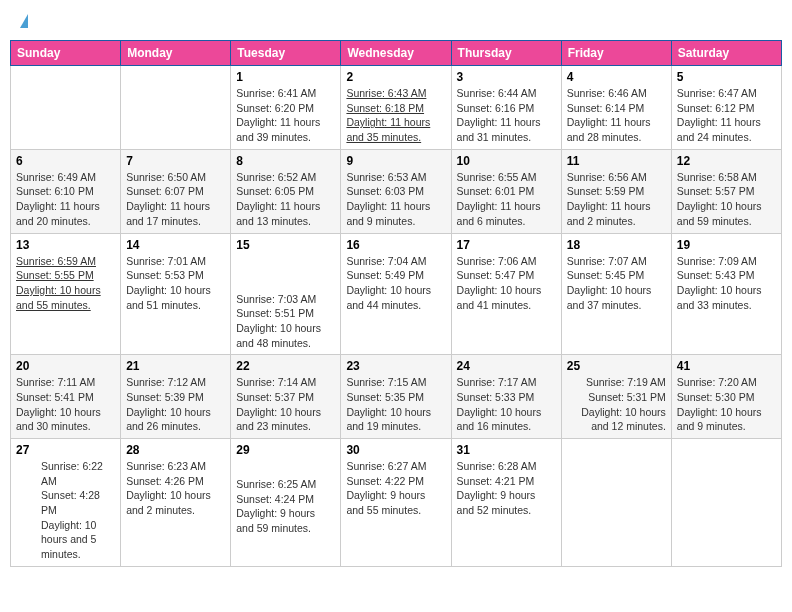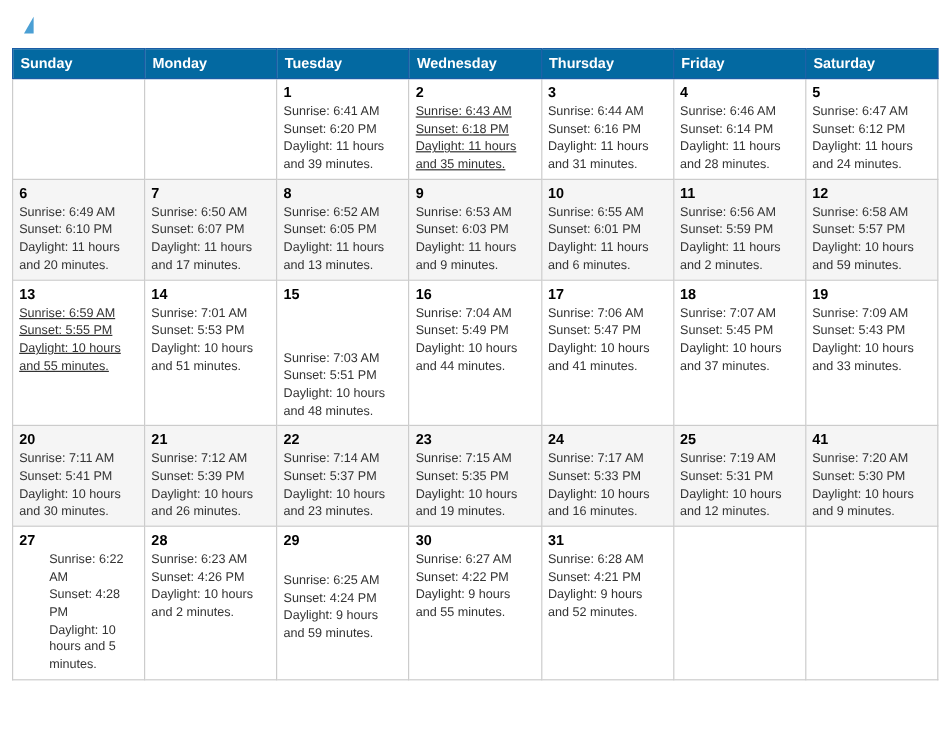--- a/index.html
+++ b/index.html
@@ -56,21 +56,21 @@
     .subtitle {
       font-size: 14px;
       color: #555;
     }
     .calendar {
       width: 100%;
       border-collapse: collapse;
       font-size: 11px;
     }
     .calendar th {
-      background: #0369a1;
+      background: #ec4899;
       color: #fff;
       text-align: left;
       padding: 5px 6px;
       font-size: 12px;
       border: 1px solid #1a5ca5;
     }
     .calendar td {
       vertical-align: top;
       padding: 4px 5px;
       border: 1px solid #ccc;
@@ -274,21 +274,21 @@
 Daylight: 10 hours and 19 minutes.</div>
         </td>
         <td>
           <span class="day-num">24</span>
           <div class="day-info" style="white-space: pre-line;">Sunrise: 7:17 AM
 Sunset: 5:33 PM
 Daylight: 10 hours and 16 minutes.</div>
         </td>
         <td>
           <span class="day-num">25</span>
-          <div class="day-info" style="white-space: pre-line;">Sunrise: 7:19 AM
+          <div class="day-info" style="white-space: pre-line; text-align: right;">Sunrise: 7:19 AM
 Sunset: 5:31 PM
 Daylight: 10 hours and 12 minutes.</div>
         </td>
         <td>
           <span class="day-num">41</span>
           <div class="day-info" style="white-space: pre-line;">Sunrise: 7:20 AM
 Sunset: 5:30 PM
 Daylight: 10 hours and 9 minutes.</div>
         </td>
       </tr>

